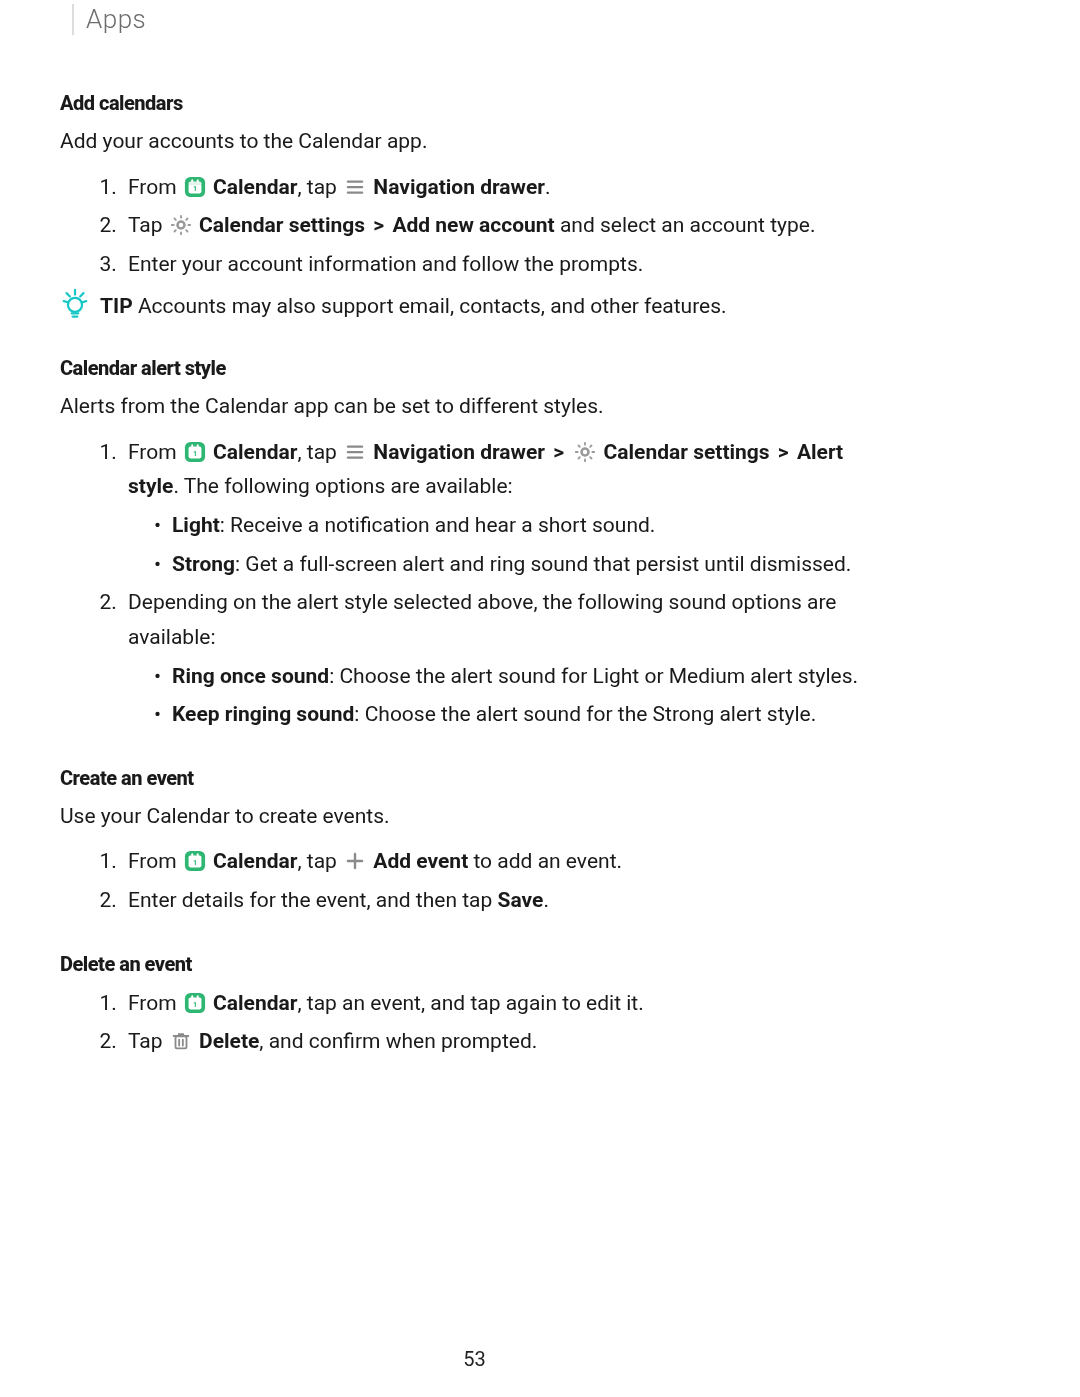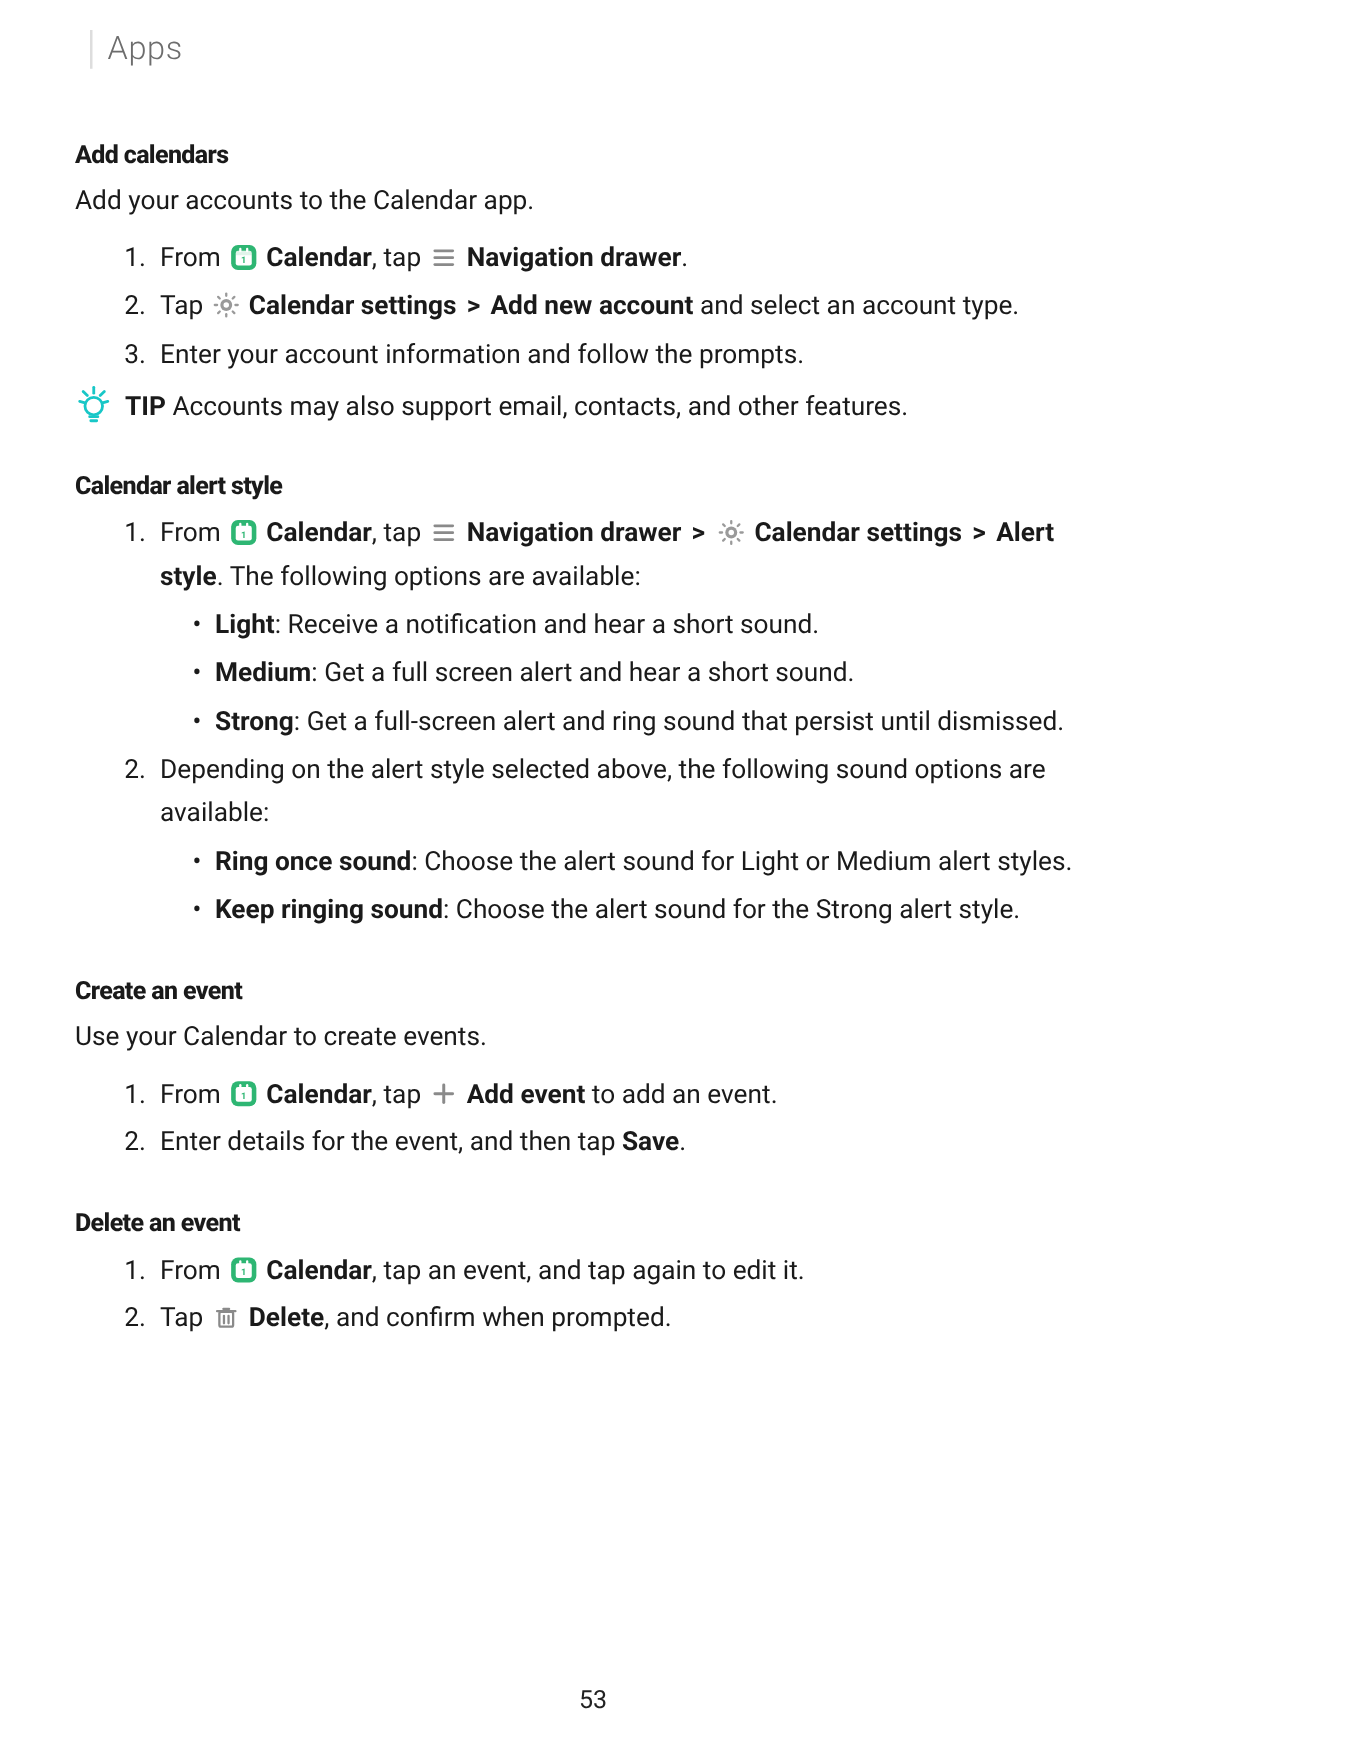--- a/index.html
+++ b/index.html
@@ -6,21 +6,21 @@
     margin: 0;
     padding: 0;
     background: #fff;
     font-family: -apple-system, BlinkMacSystemFont, "Segoe UI", Roboto, Helvetica, Arial, sans-serif;
     color: #1a1a1a;
   }
   .page {
     box-sizing: border-box;
     width: 949px;
     min-height: 1397px;
-    padding: 24px 60px 40px 60px;
+    padding: 4px 60px 40px 60px;
     position: relative;
   }
 
   .breadcrumb {
     font-size: 26px;
     font-weight: 300;
     color: #6d6d6d;
     letter-spacing: 0.5px;
     margin-left: 12px;
     margin-bottom: 56px;
@@ -181,20 +181,21 @@
             <line x1="25" y1="5.5" x2="21.5" y2="9"></line>
           </g>
         </svg>
     </span>
     <div>
       <span class="b">TIP</span><span>  Accounts may also support email, contacts, and other features.</span>
     </div>
   </div>
 
   <h2>Calendar alert style</h2>
+  <p class="intro">Alerts from the Calendar app can be set to different styles.</p>
   <ol>
     <li>
       <span>From </span>
       <span class="ic">
         <svg viewBox="0 0 24 24">
             <rect x="1" y="1" width="22" height="22" rx="6" fill="#2eb673"></rect>
             <rect x="5" y="6" width="14" height="13" rx="2" fill="#fff"></rect>
             <rect x="8" y="3.5" width="2" height="4" rx="1" fill="#fff"></rect>
             <rect x="14" y="3.5" width="2" height="4" rx="1" fill="#fff"></rect>
             <text x="12" y="16.5" text-anchor="middle" font-size="8" font-weight="700" fill="#2eb673">1</text>
@@ -226,21 +227,20 @@
               </g>
             </g>
             <circle cx="12" cy="12" r="2.4" fill="#fff"></circle>
           </svg>
       </span>
       <span class="b">Calendar settings</span>
       <span class="chev">&gt;</span>
       <span class="b">Alert style</span><span>. The following options are available:</span>
       <ul class="bullets">
         <li><span class="b">Light</span><span>: Receive a notification and hear a short sound.</span></li>
-        <li><span class="b">Medium</span><span>: Get a full screen alert and hear a short sound.</span></li>
         <li><span class="b">Strong</span><span>: Get a full-screen alert and ring sound that persist until dismissed.</span></li>
       </ul>
     </li>
     <li>
       <span>Depending on the alert style selected above, the following sound options are available:</span>
       <ul class="bullets">
         <li><span class="b">Ring once sound</span><span>: Choose the alert sound for Light or Medium alert styles.</span></li>
         <li><span class="b">Keep ringing sound</span><span>: Choose the alert sound for the Strong alert style.</span></li>
       </ul>
     </li>

